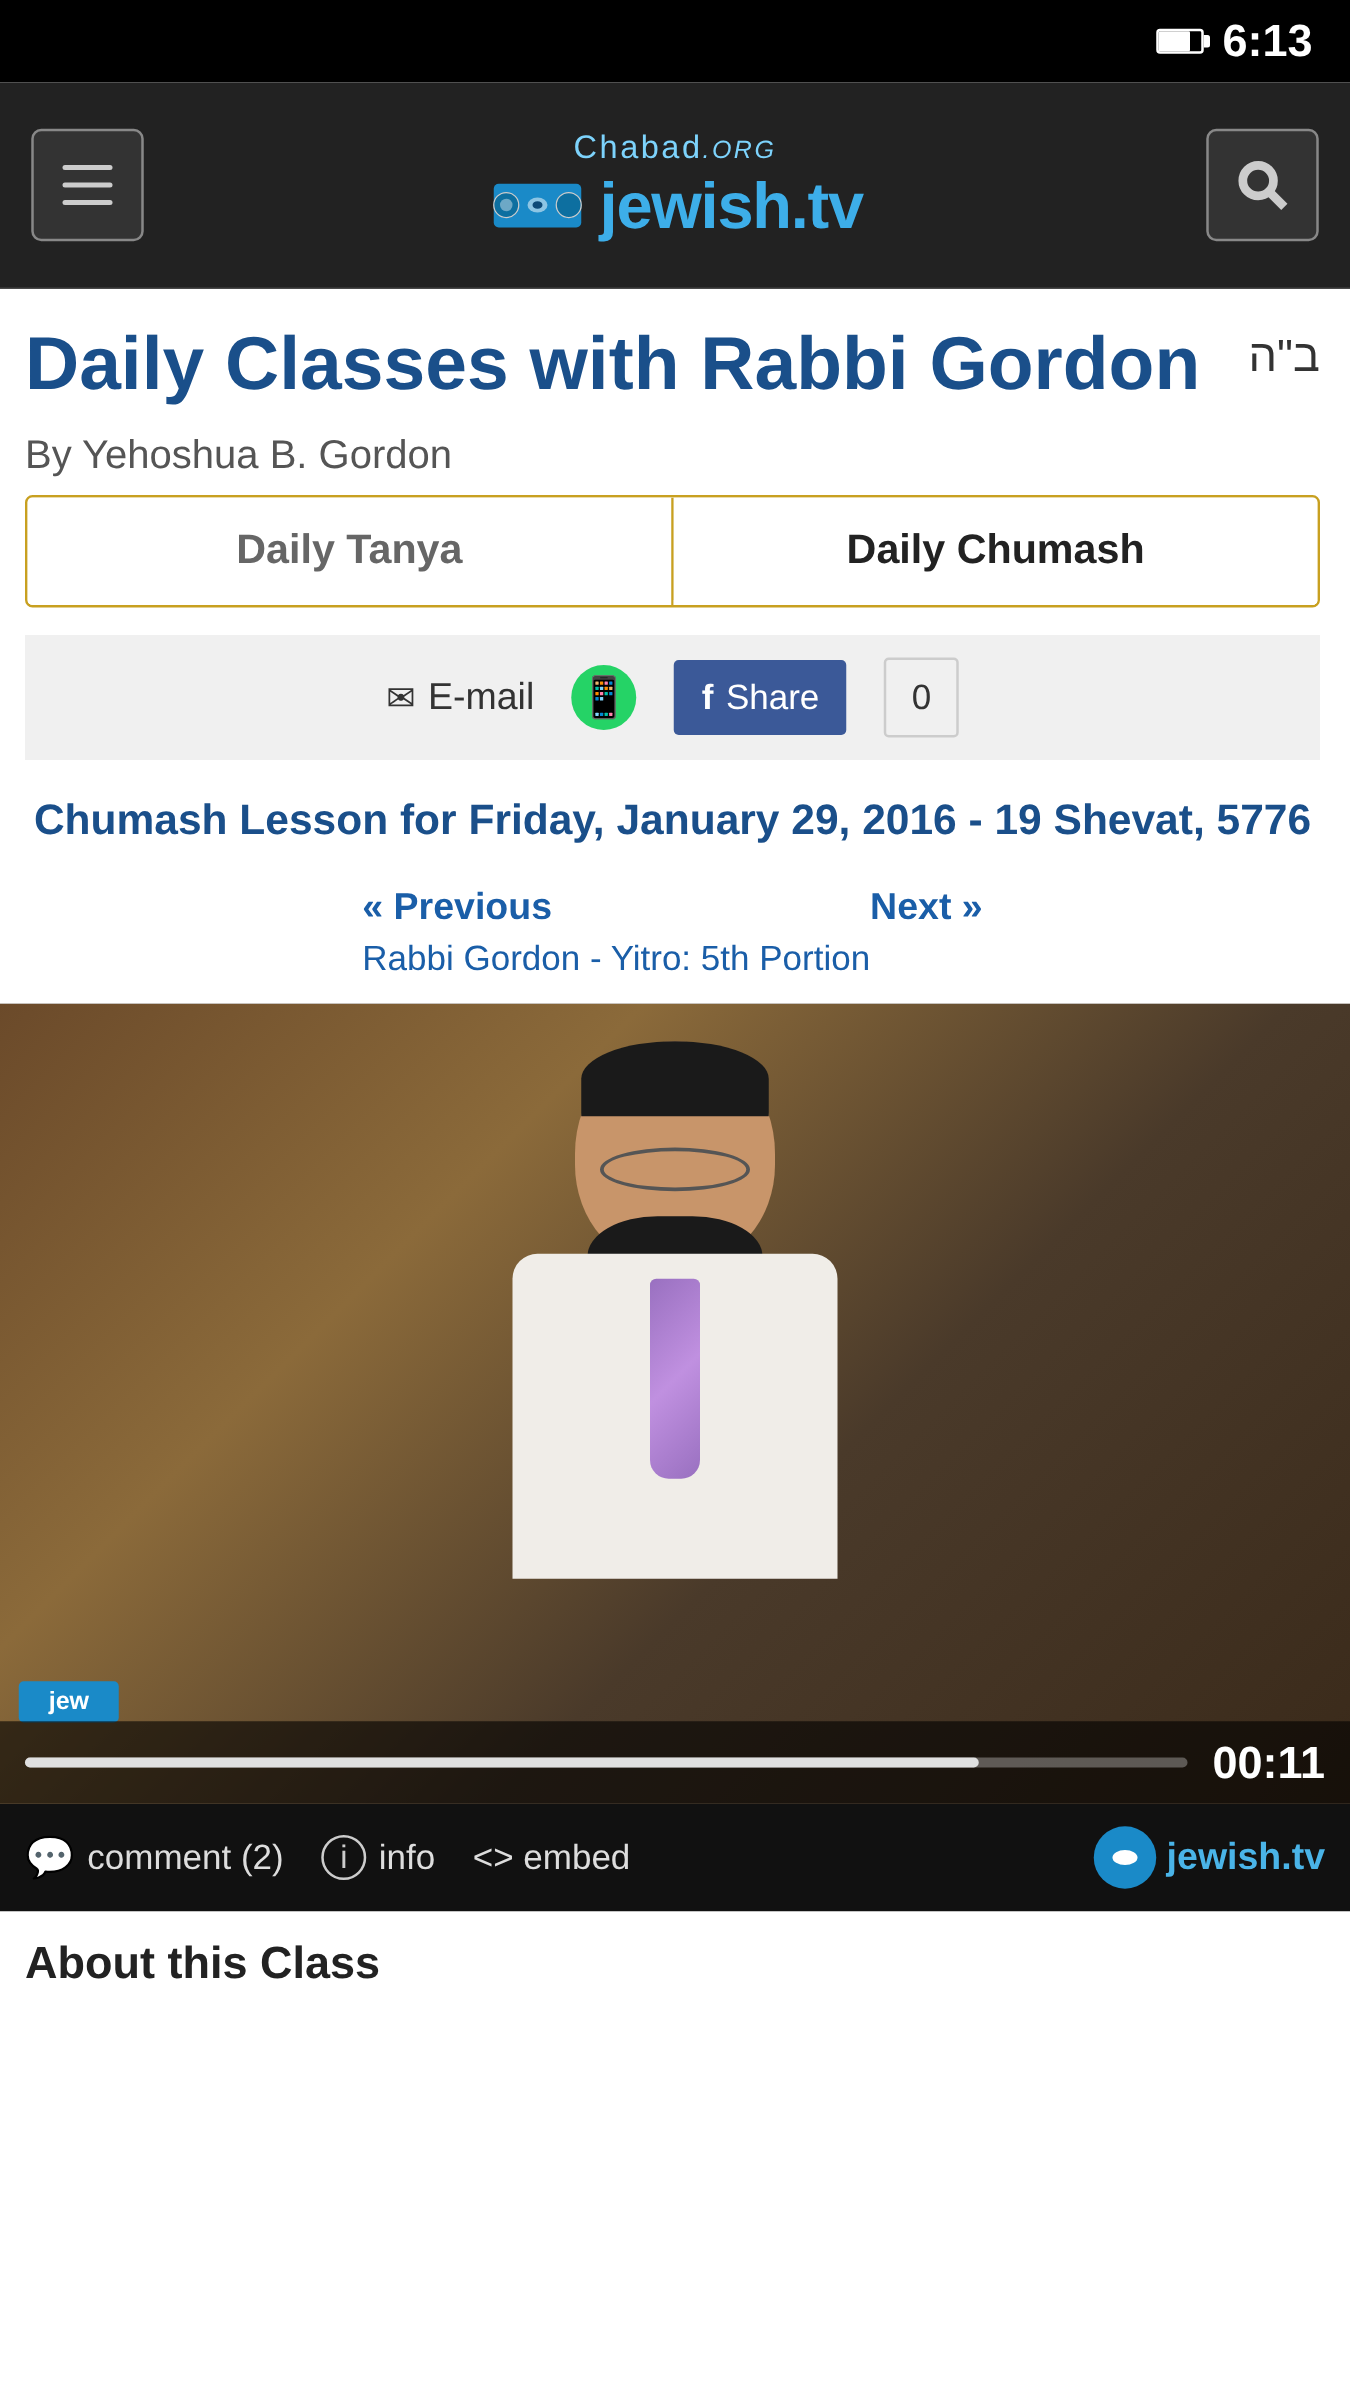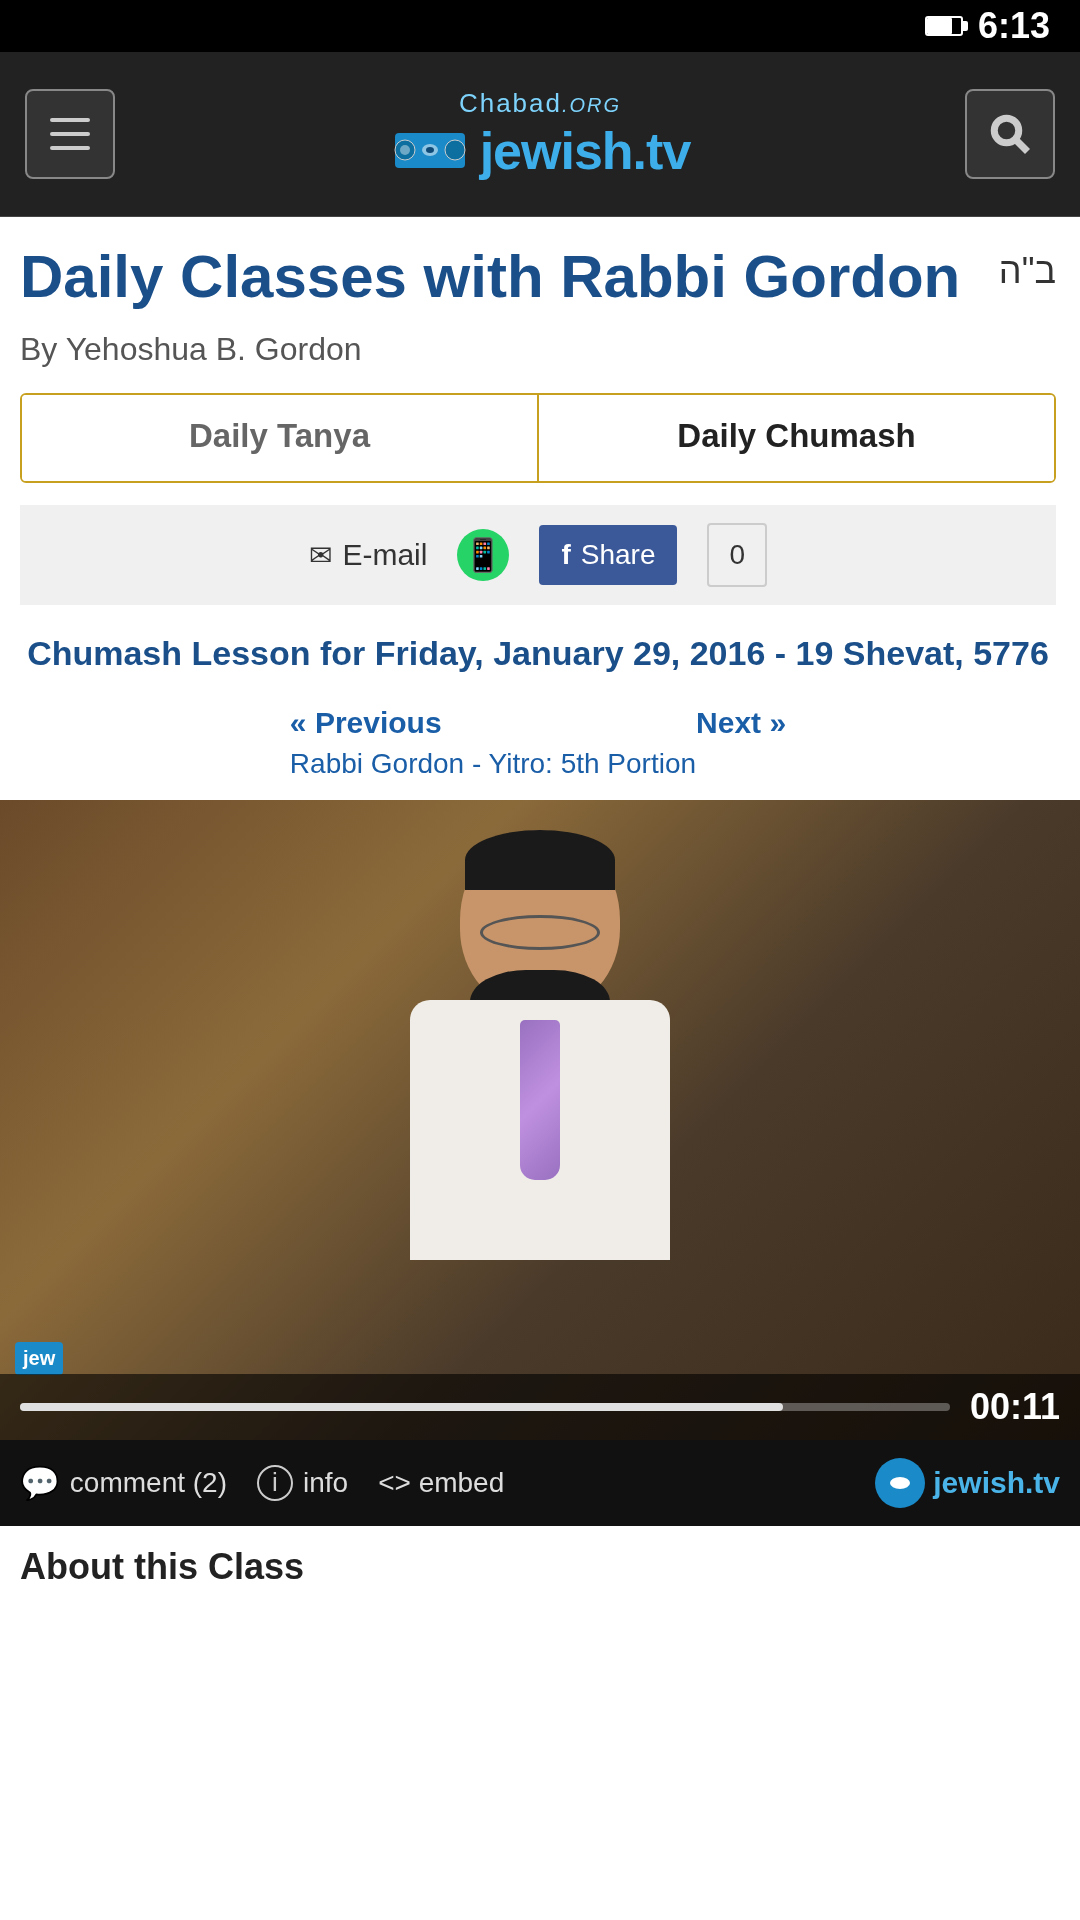--- a/index.html
+++ b/index.html
@@ -8,21 +8,21 @@
       width: 1080px;
       min-height: 1920px;
       font-family: Arial, sans-serif;
       background: #fff;
       overflow-x: hidden;
     }
 
     
     .status-bar {
       background: #000;
-      height: 52px;
+      height: 66px;
       display: flex;
       align-items: center;
       justify-content: flex-end;
       padding-right: 30px;
       gap: 15px;
     }
     .battery-icon {
       width: 38px;
       height: 20px;
       border: 2px solid #fff;
@@ -143,21 +143,21 @@
     .hebrew-text {
       font-size: 36px;
       color: #333;
       margin-top: 8px;
       white-space: nowrap;
     }
 
     .author-line {
       font-size: 32px;
       color: #555;
-      margin-bottom: 25px;
+      margin-bottom: 14px;
     }
 
     
     .tabs {
       display: flex;
       border: 2px solid #c8a020;
       border-radius: 6px;
       overflow: hidden;
       margin-bottom: 22px;
     }
@@ -377,21 +377,21 @@
     .video-branding {
       position: absolute;
       bottom: 65px;
       left: 15px;
       display: flex;
       align-items: center;
       gap: 8px;
     }
     .brand-logo-small {
       background: #1a8ac8;
-      padding: 5px 8px;
+      padding: 5px 24px;
       border-radius: 4px;
       font-size: 20px;
       color: #fff;
       font-weight: bold;
     }
     .progress-row {
       display: flex;
       align-items: center;
       gap: 20px;
       justify-content: center;

